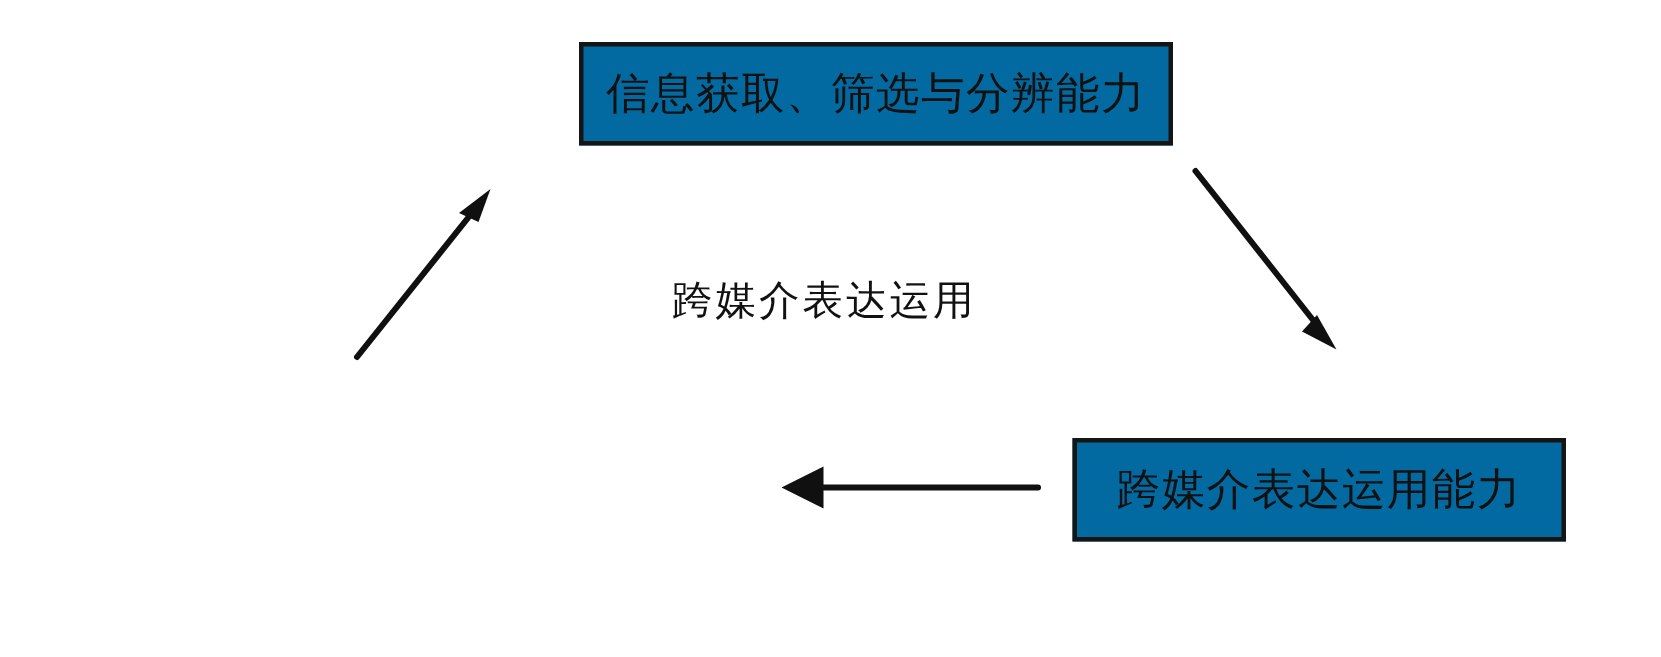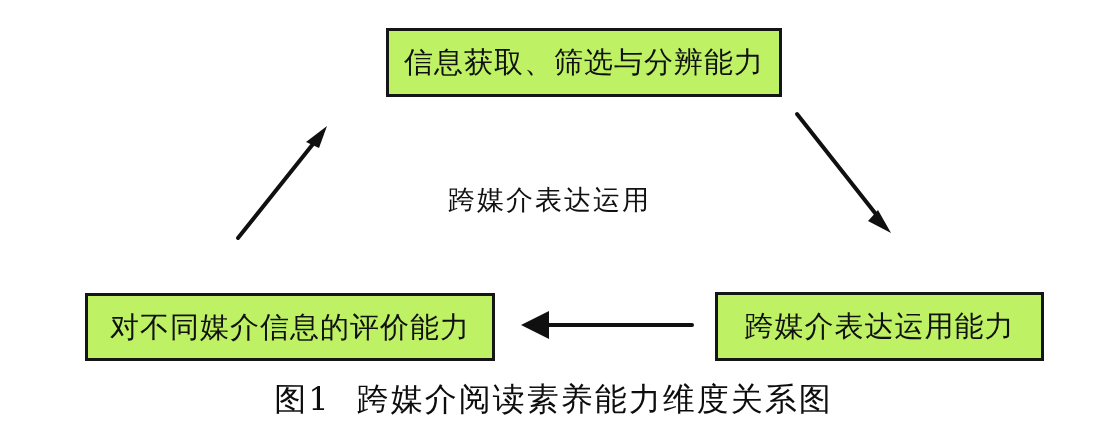--- a/index.html
+++ b/index.html
@@ -12,21 +12,21 @@
     width: 1107px;
     height: 438px;
     background: #ffffff;
     overflow: hidden;
     font-family: "DejaVu Serif", "Liberation Serif", serif;
   }
   .node-box {
     position: absolute;
     box-sizing: border-box;
     border: 3px solid #151515;
-    background: #bef264;
+    background: #0369a1;
     display: flex;
     align-items: center;
     justify-content: center;
   }
   .node-label {
     font-family: "DejaVu Serif", "Liberation Serif", serif;
     font-size: 29px;
     line-height: 1;
     color: #111111;
     letter-spacing: 1px;
@@ -108,27 +108,21 @@
     <g>
       <line x1="692" y1="325" x2="540" y2="325" stroke="#101010" stroke-width="4" stroke-linecap="round"></line>
       <polygon points="521,325 549,311 549,339" fill="#101010"></polygon>
     </g>
   </svg>
 
   <div class="node-box" id="node-top">
     <span class="node-label">信息获取、筛选与分辨能力</span>
   </div>
 
-  <div class="node-box" id="node-bottom-left">
-    <span class="node-label">对不同媒介信息的评价能力</span>
-  </div>
 
   <div class="node-box" id="node-bottom-right">
     <span class="node-label">跨媒介表达运用能力</span>
   </div>
 
   <div class="edge-label" id="label-cross-media">跨媒介表达运用</div>
 
-  <div id="figure-caption">
-    <span>图1</span><span class="caption-gap"></span><span>跨媒介阅读素养能力维度关系图</span>
-  </div>
 
 </div>
 
 </body></html>

